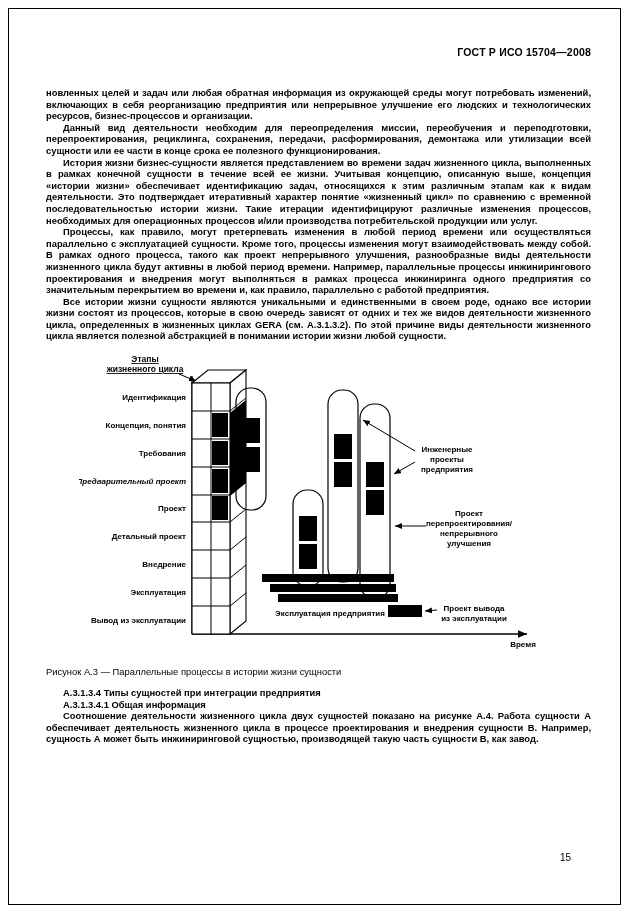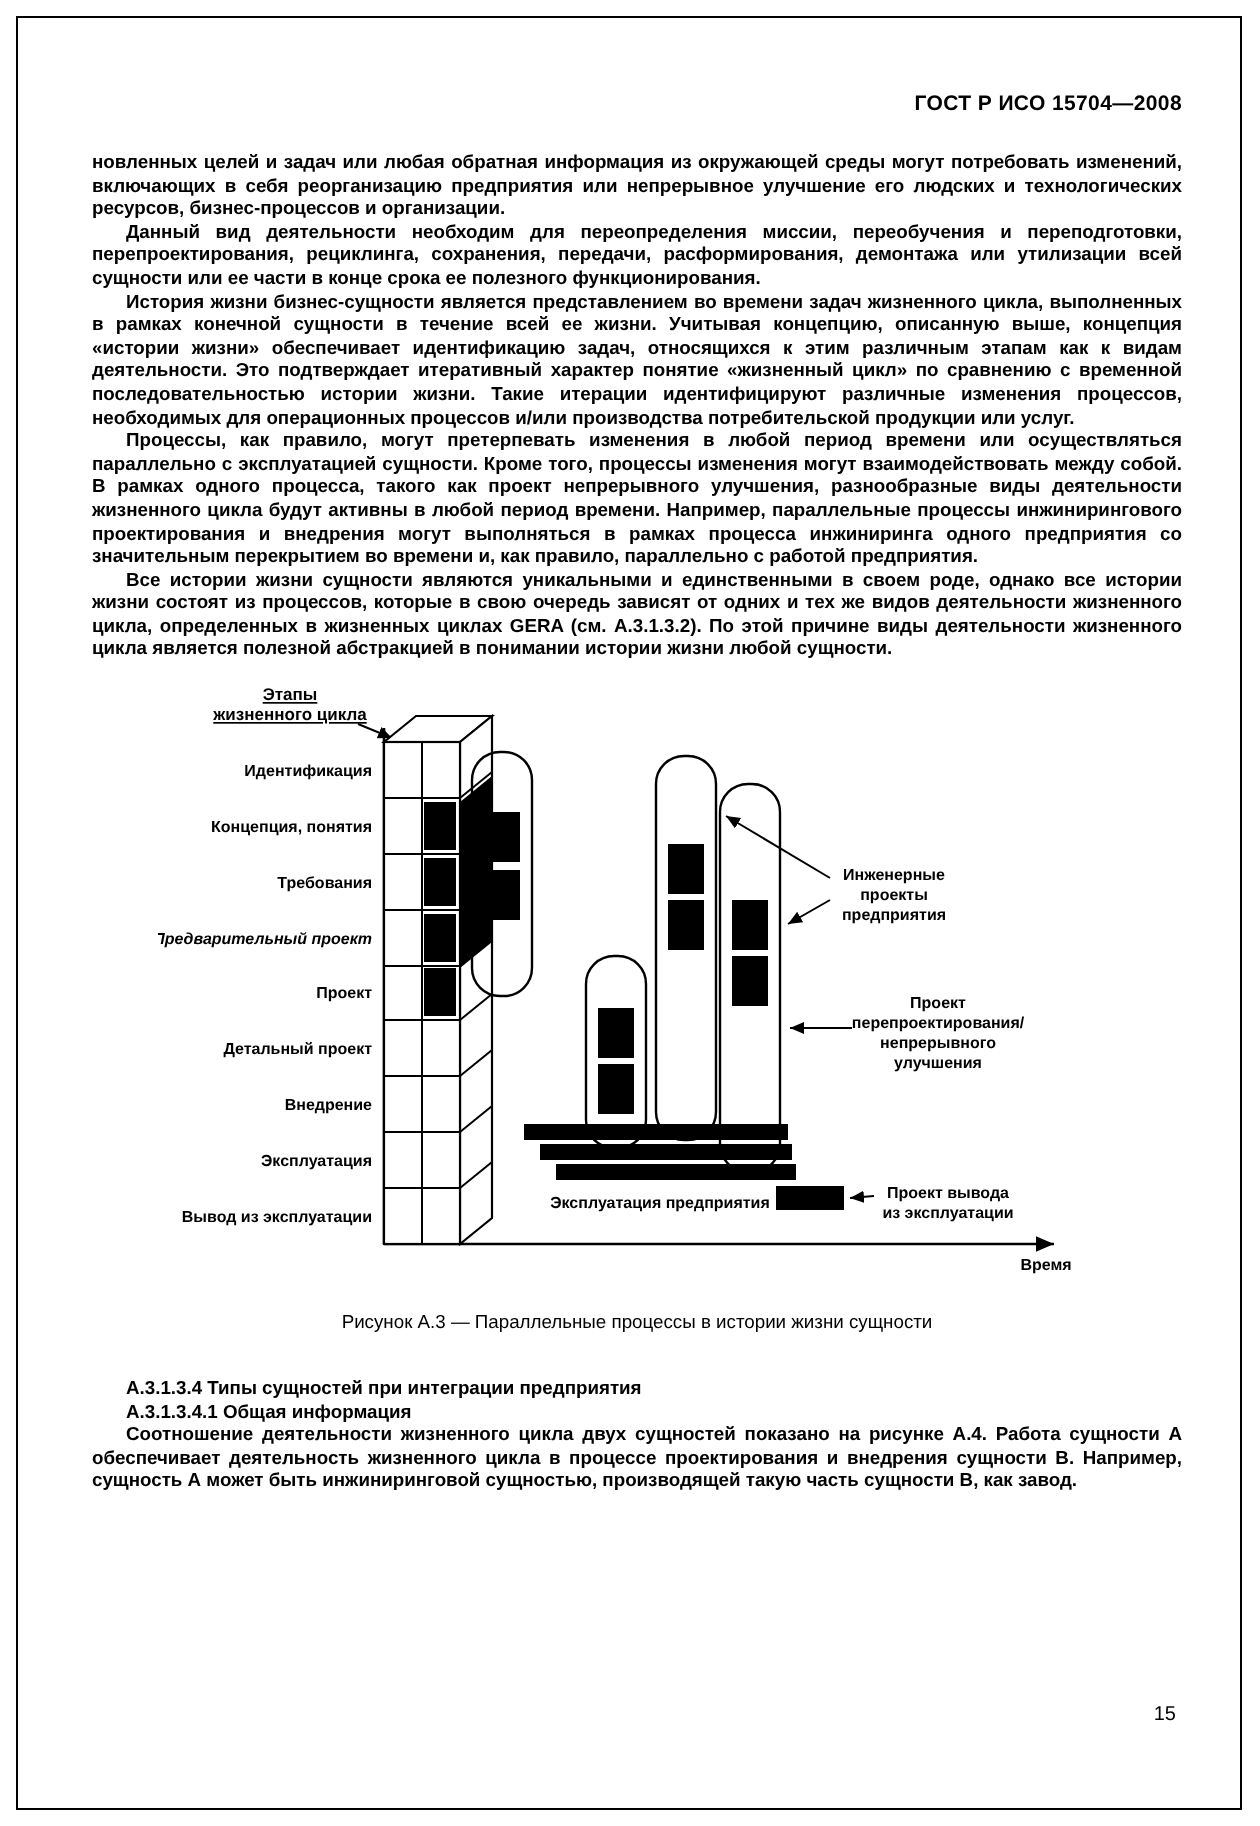--- a/index.html
+++ b/index.html
@@ -10,30 +10,30 @@
   }
   .frame {
     position:absolute; left:8px; top:8px; right:9px; bottom:8px;
     border:1.5px solid #000;
   }
   .content {
     position:absolute; left:46px; top:46px; width:545px;
   }
   .doc-header {
     text-align:right; font-weight:bold; font-size:10.5px; letter-spacing:.2px;
-    margin-bottom:17px;
+    margin-bottom:29px;
   }
   .body-text p {
     font-size:9.4px; line-height:11.6px; text-align:justify;
     text-indent:17px; margin:0;font-weight:bold;
   }
   .body-text p.noindent { text-indent:0; }
   .figure-wrap { text-align:center; margin:6px 0 0 0; }
-  .caption { text-align:center; font-size:9.4px; margin:2px 0 22px 0; }
-  .page-number { position:absolute; right:42px; top:852px; font-size:10px; }
+  .caption { text-align:left; font-size:9.4px; margin:2px 0 10px 0; }
+  .page-number { position:absolute; right:59px; top:852px; font-size:10px; }
   .diagram { display:inline-block; }
   .diagram text { font-family:"Liberation Sans", sans-serif; fill:#000; }
   .ph  { font-size:8px; font-weight:bold; text-anchor:end; }
   .lbl { font-size:8px; font-weight:bold; text-anchor:middle; }
   .ttl { font-size:8.5px; font-weight:bold; text-anchor:middle; text-decoration:underline; }
   .ln    { stroke:#000; stroke-width:1; fill:none; }
   .thick { stroke-width:1.3; }
   .face  { fill:#ffffff; stroke:#000; stroke-width:1.1; }
   .capsule { fill:none; stroke:#000; stroke-width:1.2; }
   .blk   { fill:#000; stroke:none; }

